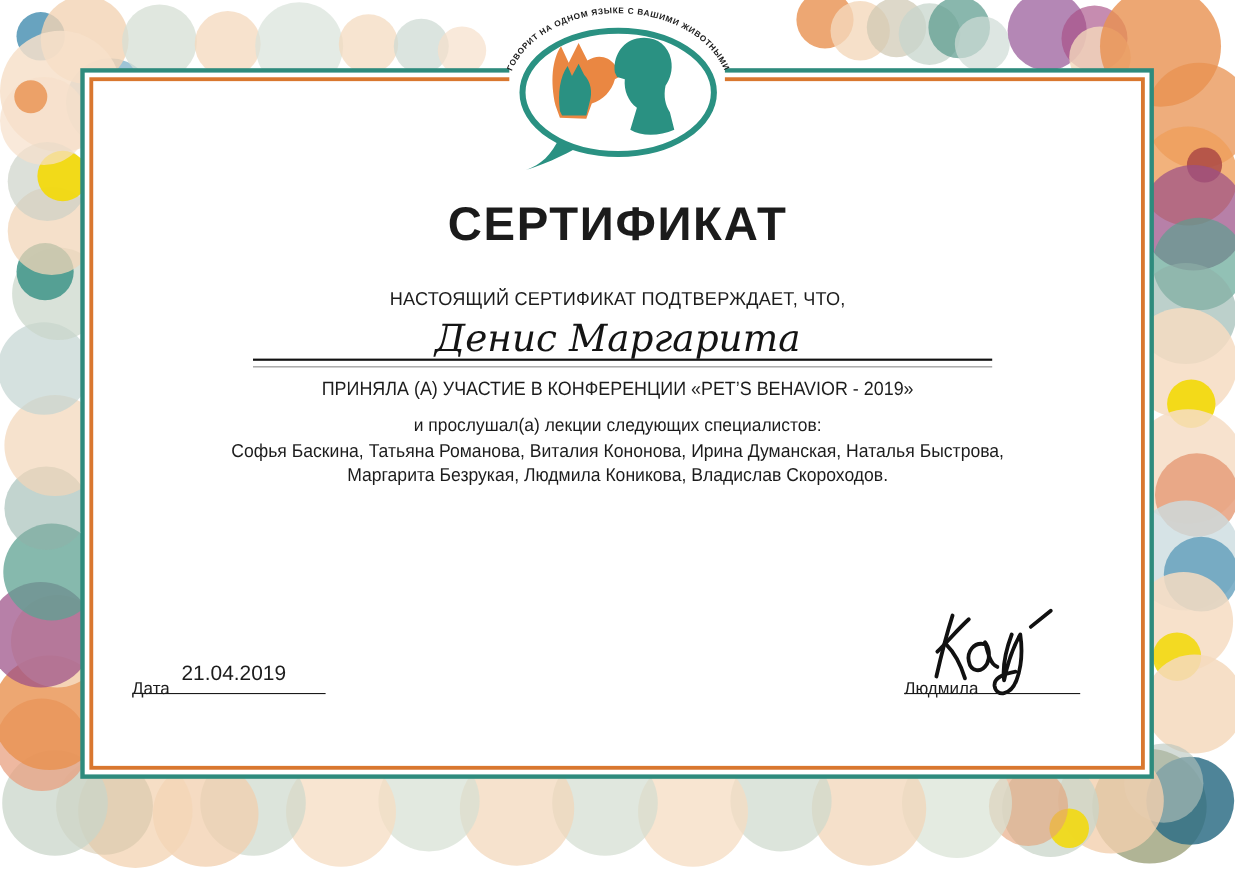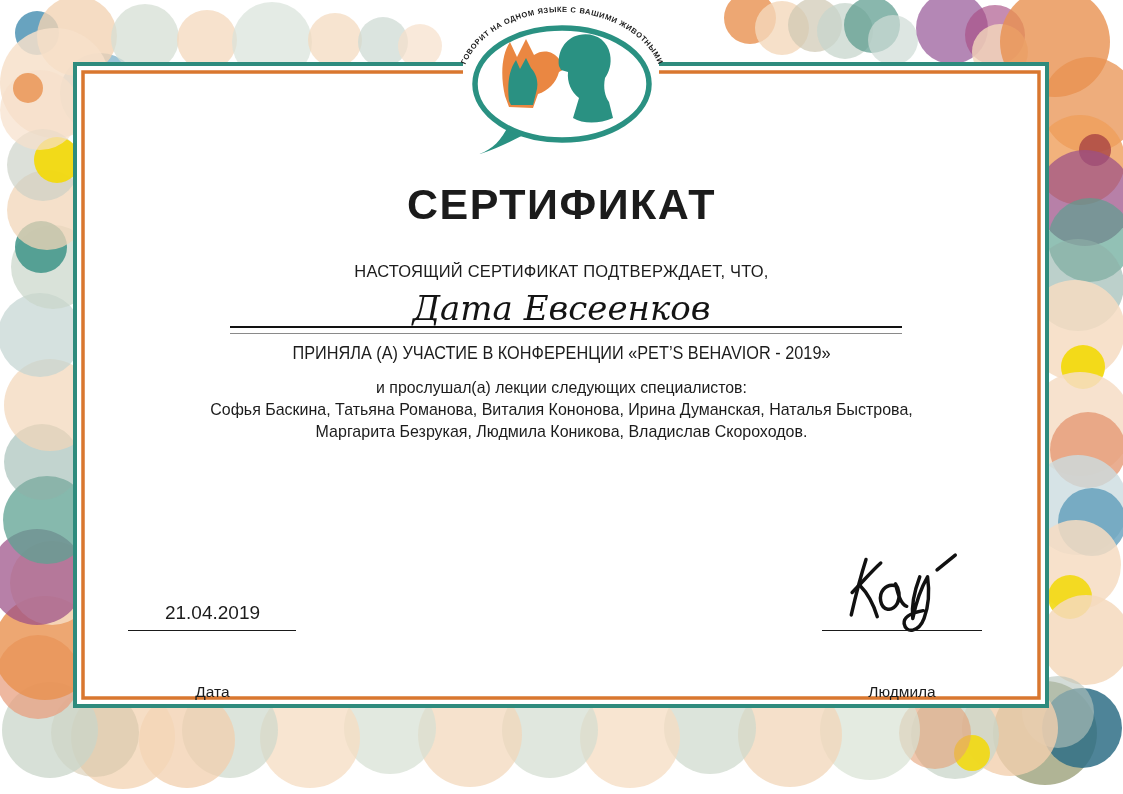--- a/index.html
+++ b/index.html
@@ -14,21 +14,21 @@
   .statement{top:262px;font-size:17px;letter-spacing:.2px;transform:scaleX(.97);transform-origin:50% 50%;}
   .name{top:288px;font-family:"DejaVu Serif","Liberation Serif",serif;font-style:italic;font-size:34px;color:#141414;}
   .rule{height:0;border-top:2.5px solid #121212;}
   .rule-thin{height:0;border-top:1px solid #8a8a8a;}
   .participation{top:343px;font-size:17.5px;transform:scaleX(.93);transform-origin:50% 50%;}
   .intro{top:378px;font-size:16.5px;transform:scaleX(.96);transform-origin:50% 50%;}
   .specline1{top:400px;font-size:17px;transform:scaleX(.94);transform-origin:50% 50%;}
   .specline2{top:422px;font-size:17px;transform:scaleX(.94);transform-origin:50% 50%;}
   .sigblock-line{top:630px;border-top:1.5px solid #1a1a1a;height:0;}
   .field-value{top:602px;font-size:19px;text-align:center;}
-  .field-label{top:683px;font-size:15.5px;text-align:center;}
+  .field-label{top:618px;font-size:15.5px;}
   .logo-svg{position:absolute;left:447px;top:4px;width:230px;height:150px;}
   .sig-svg{position:absolute;left:840px;top:538px;width:130px;height:95px;}
 </style>
 </head>
 <body>
 
 <div class="page">
 
   <svg class="decor" viewBox="0 0 1123 794" xmlns="http://www.w3.org/2000/svg">
 
@@ -124,21 +124,21 @@
     </text>
     <path d="M62 120 C54 138 44 146 30 151 C52 144 72 134 86 125 Z" fill="#2a9182"></path>
     <ellipse cx="115" cy="80" rx="87" ry="56" fill="#ffffff" stroke="#2a9182" stroke-width="5.5"></ellipse>
     <path fill="#ea8742" d="M58 92 C53 70 55 50 63 38 L70 53 L79 35 L87 51 C96 45 106 47 112 55 L121 63 L112 68 C109 79 101 87 91 90 L86 104 L62 103 Z"></path>
     <path fill="#2a9182" d="M62 97 C60 80 62 66 69 56 L73 65 L79 54 L84 64 C90 70 92 80 89 89 L86 101 L64 101 Z"></path>
     <path fill="#2a9182" d="M112 62 C110 48 118 34 132 31 C148 28 160 36 163 50 C165 60 162 68 158 74 C156 84 158 92 162 98 L166 114 C152 120 136 120 126 114 L132 94 C124 88 120 78 121 68 L114 66 Z"></path>
   </svg>
 
   <div class="abs ctr title">СЕРТИФИКАТ</div>
   <div class="abs ctr statement">НАСТОЯЩИЙ СЕРТИФИКАТ ПОДТВЕРЖДАЕТ, ЧТО,</div>
-  <div class="abs ctr name">Дата Евсеенков</div>
+  <div class="abs ctr name">Денис Маргарита</div>
   <div class="abs rule" style="left:230px;top:326px;width:672px;"></div>
   <div class="abs rule-thin" style="left:230px;top:333px;width:672px;"></div>
   <div class="abs ctr participation">ПРИНЯЛА (А) УЧАСТИЕ В КОНФЕРЕНЦИИ «PET’S BEHAVIOR - 2019»</div>
   <div class="abs ctr intro">и прослушал(а) лекции следующих специалистов:</div>
   <div class="abs ctr specline1">Софья Баскина, Татьяна Романова, Виталия Кононова, Ирина Думанская, Наталья Быстрова,</div>
   <div class="abs ctr specline2">Маргарита Безрукая, Людмила Коникова, Владислав Скороходов.</div>
 
   <div class="abs field-value" style="left:120px;width:185px;">21.04.2019</div>
   <div class="abs sigblock-line" style="left:128px;width:168px;"></div>
   <div class="abs field-label" style="left:120px;width:185px;">Дата</div>

